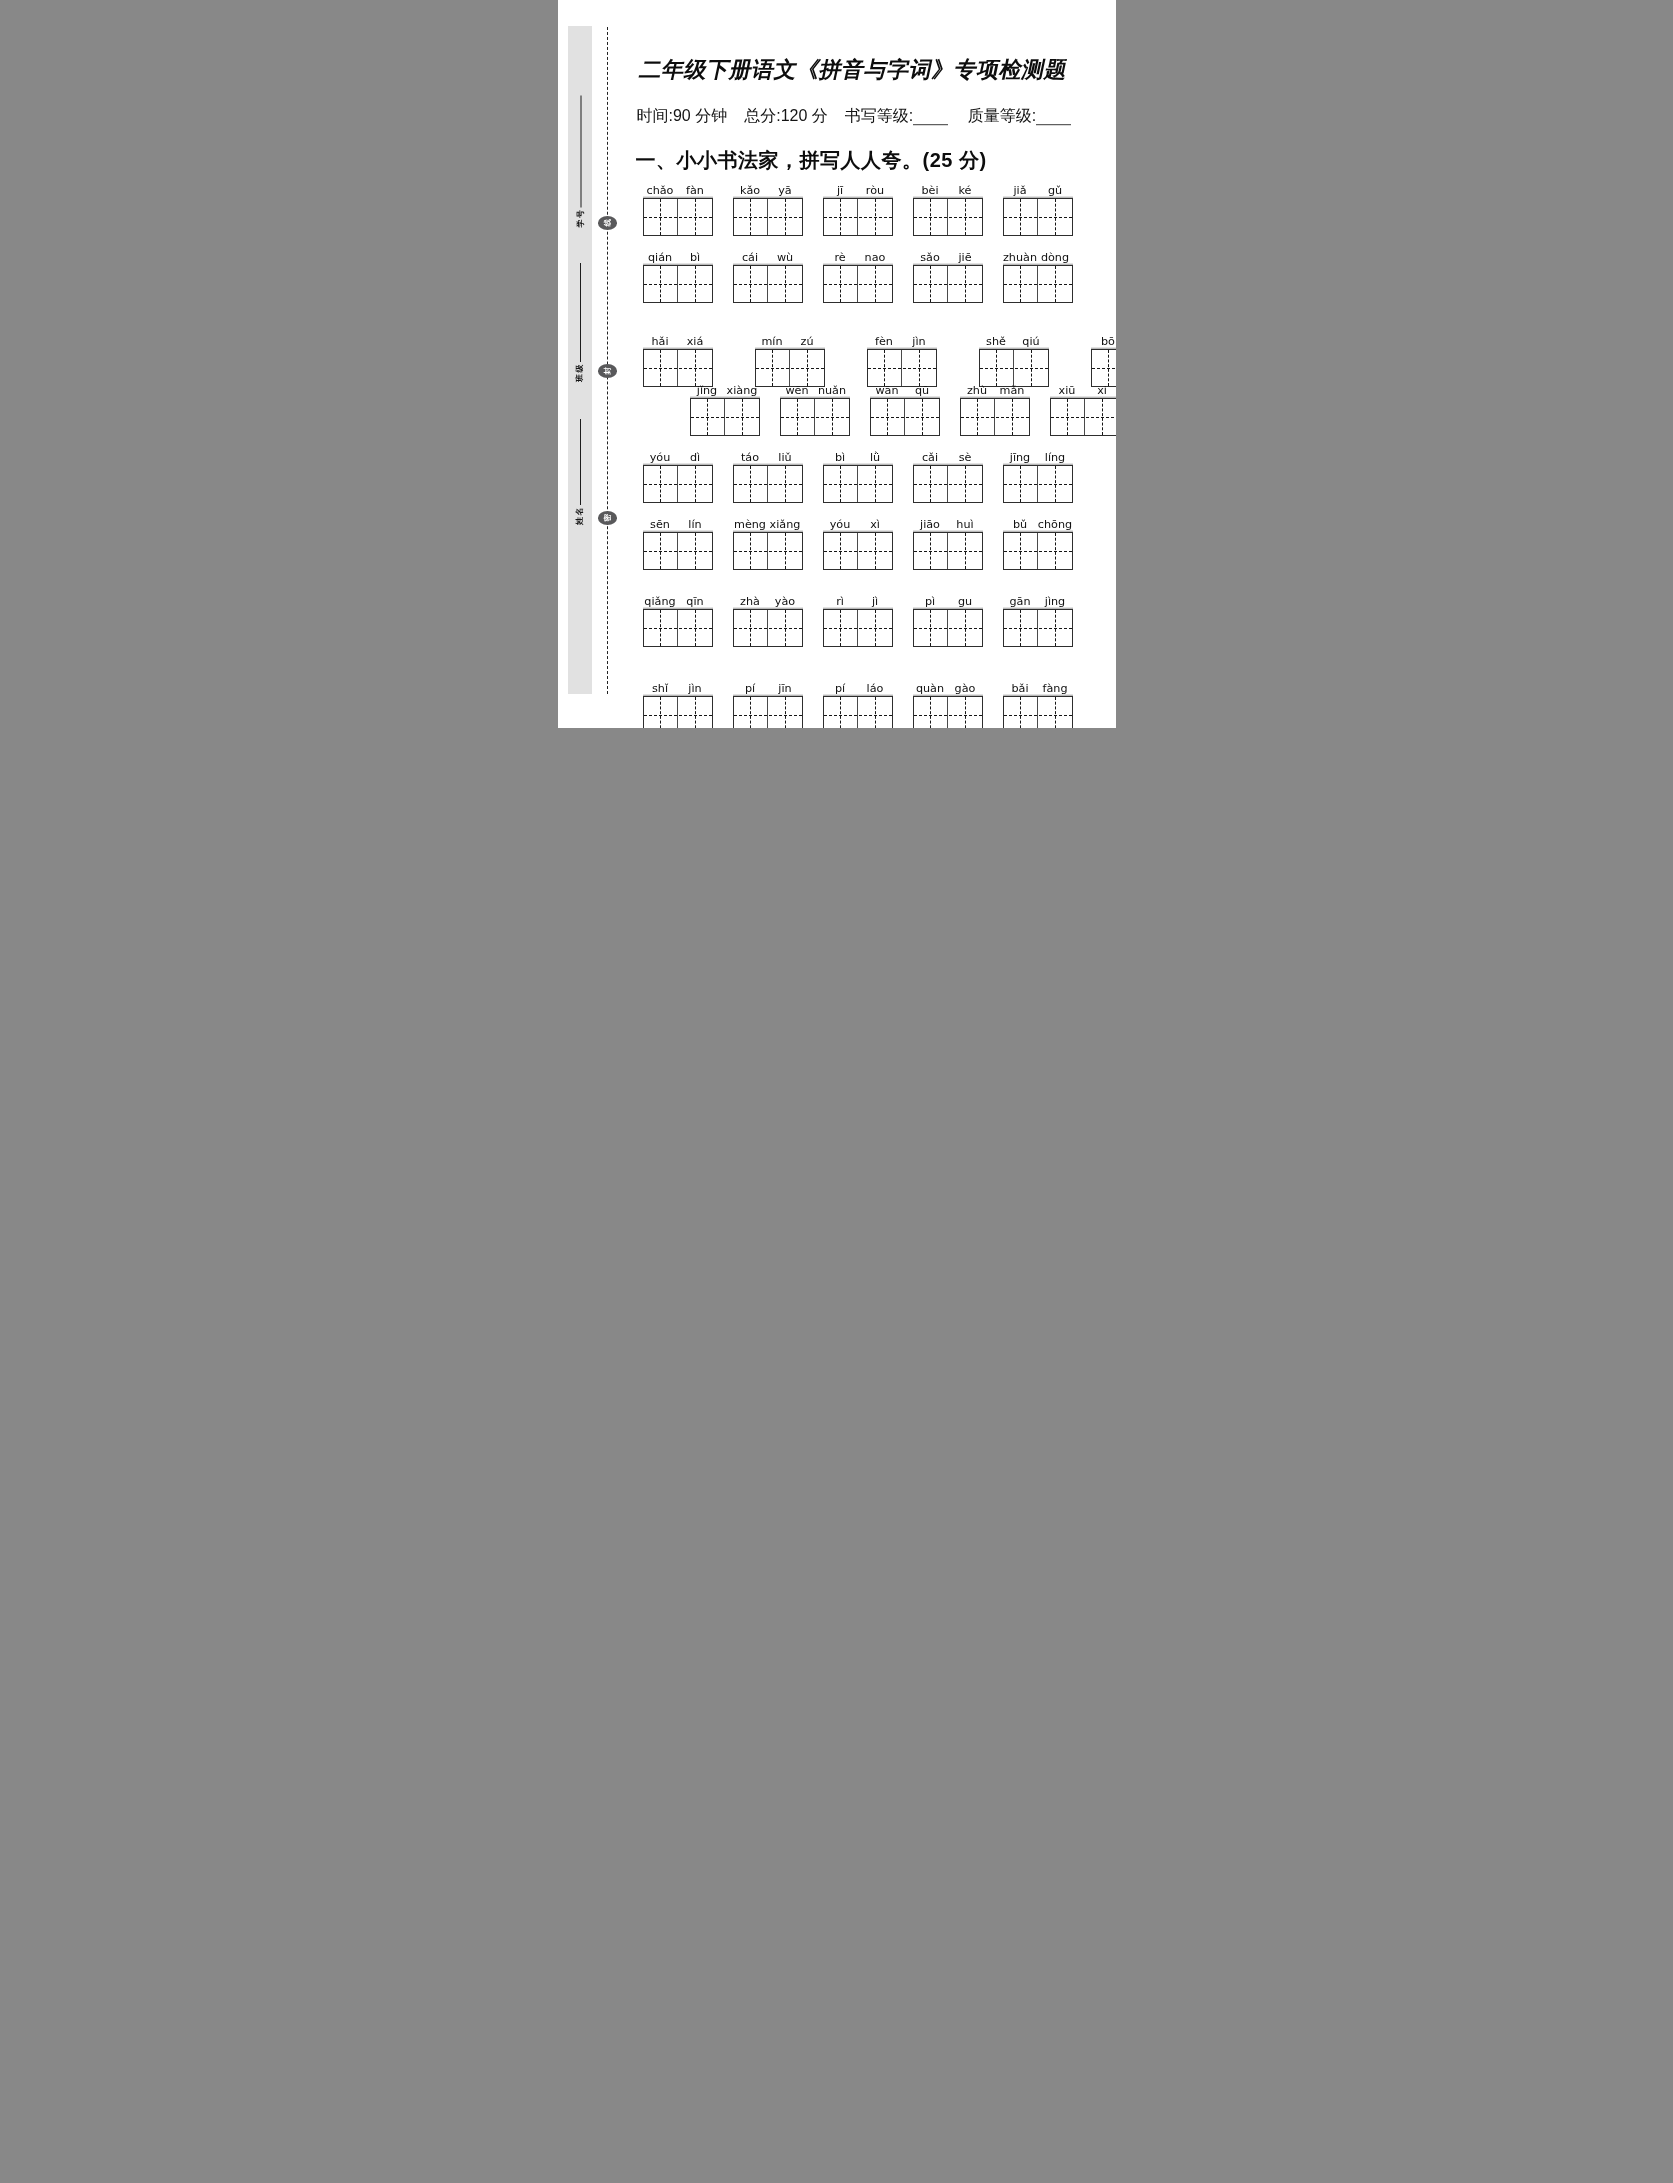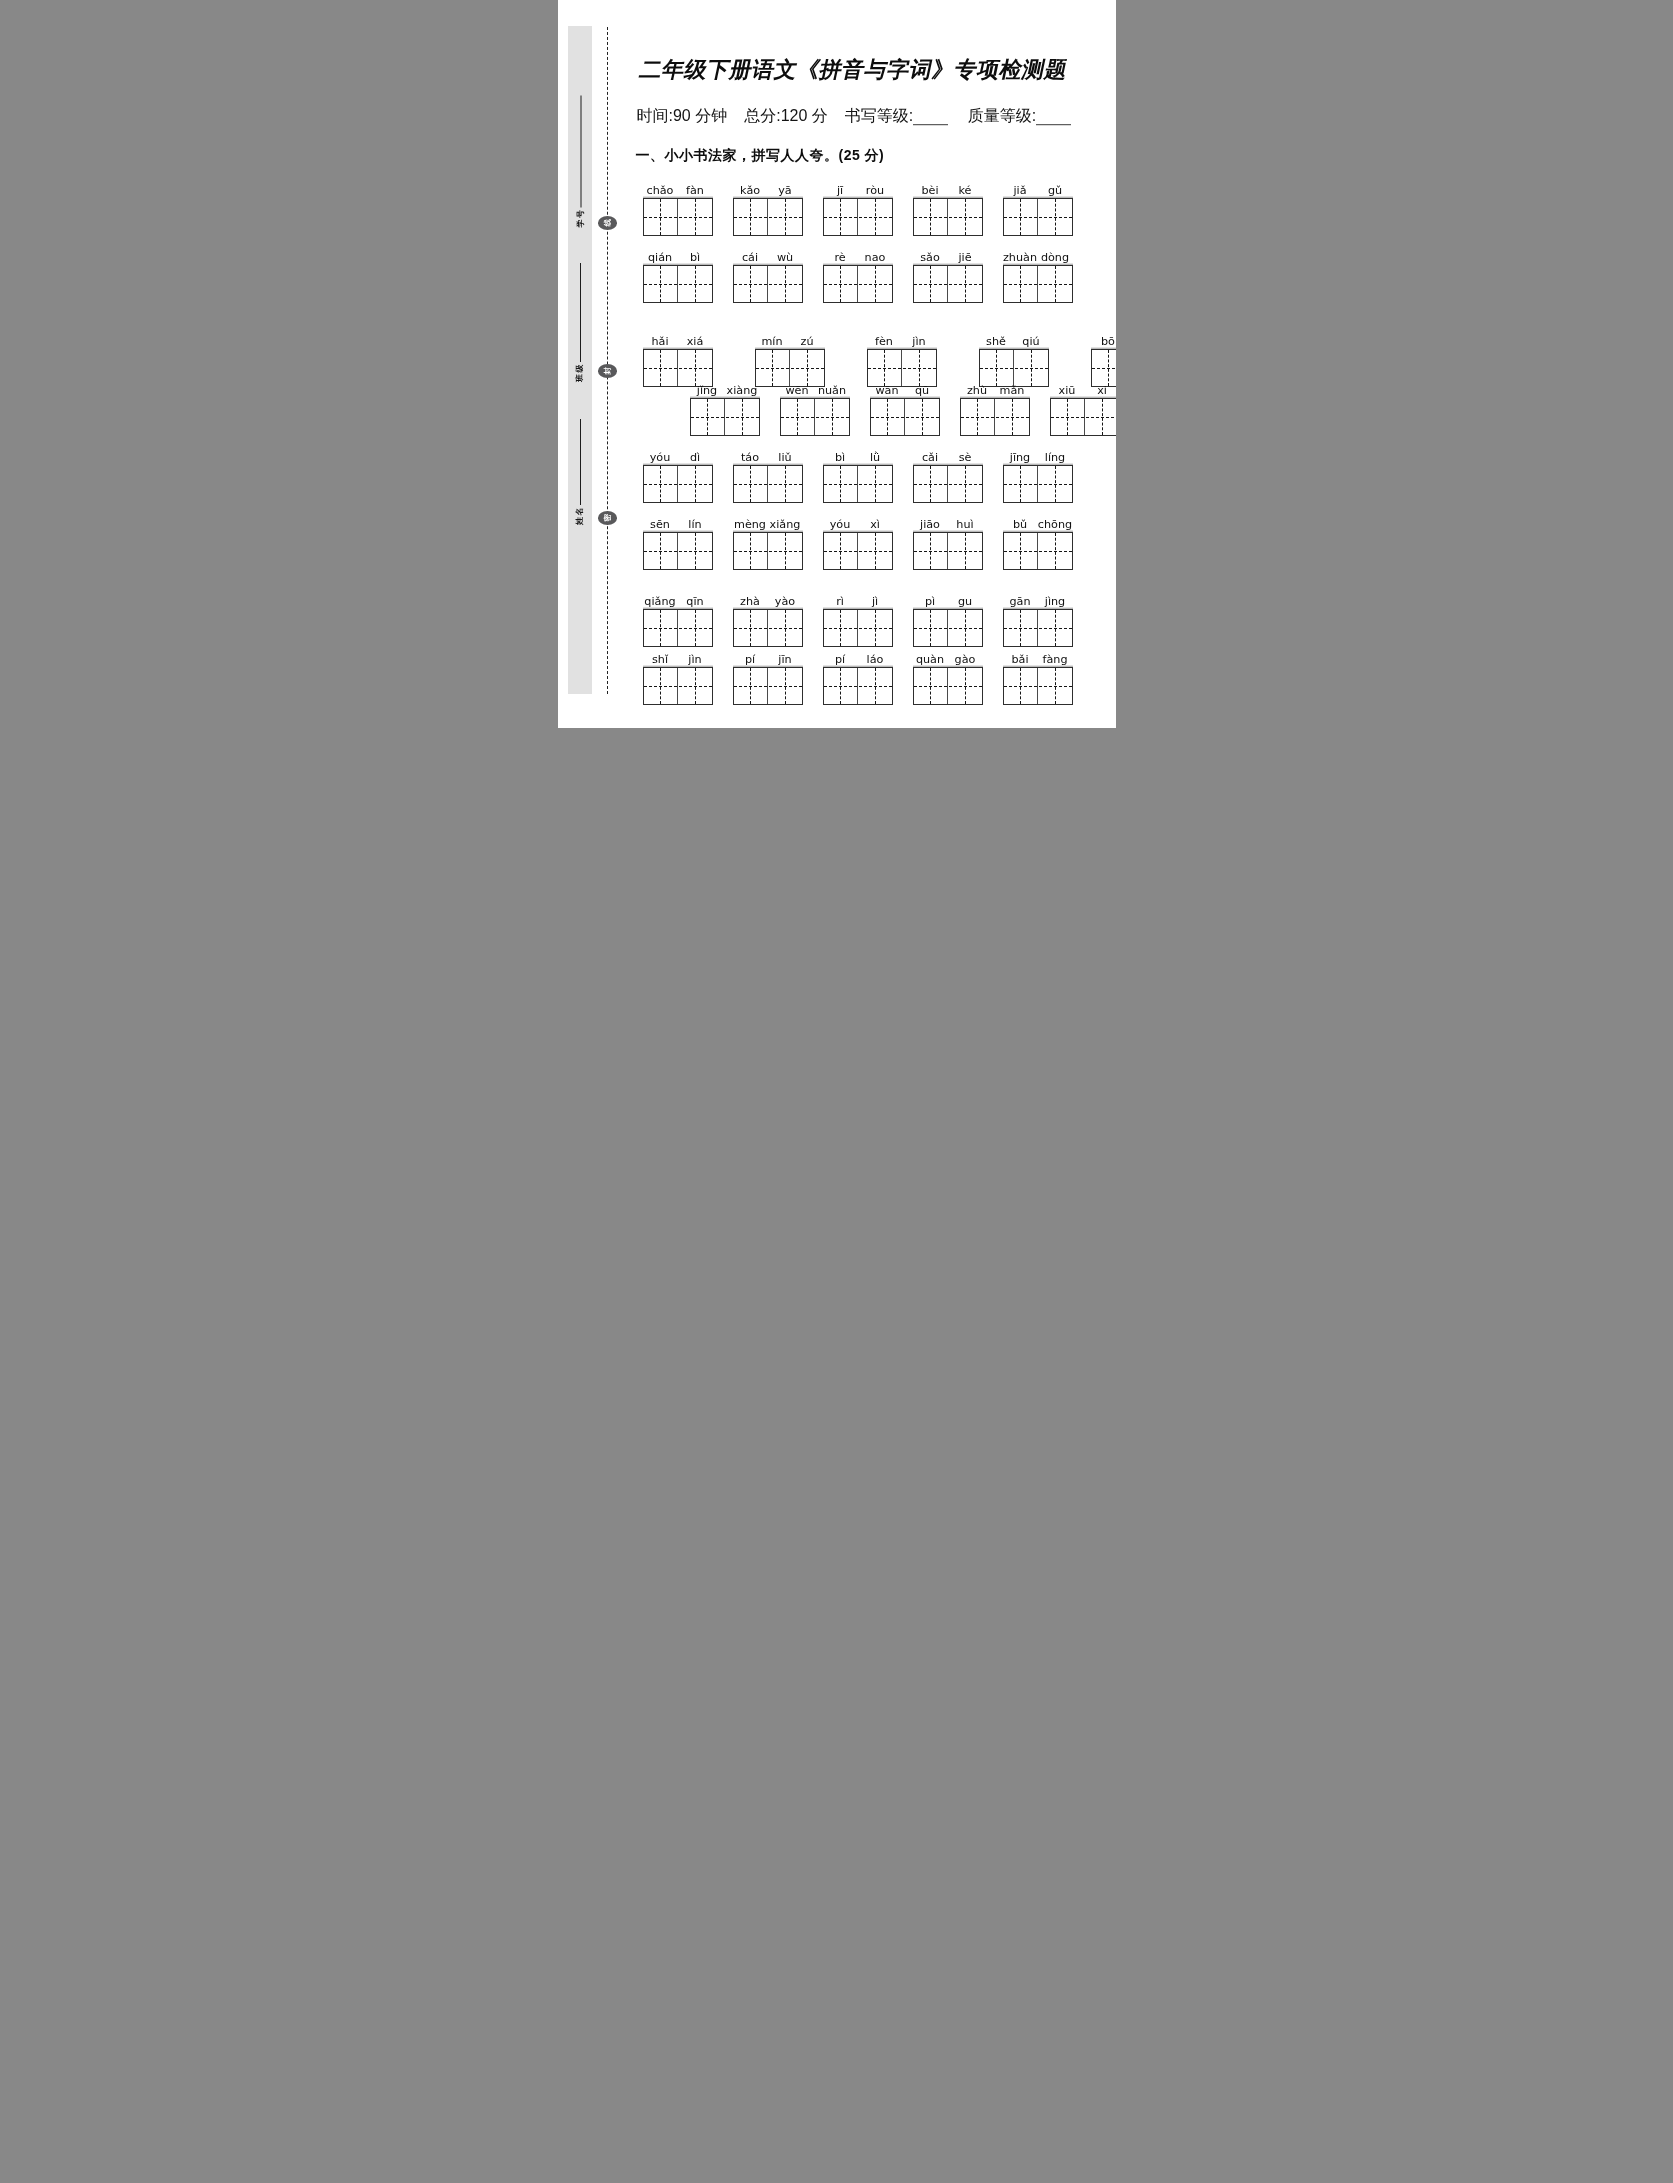--- a/index.html
+++ b/index.html
@@ -57,21 +57,21 @@
   }
   .info-item{margin-right:17px;}
   .info-item.last{margin-left:19.6px;margin-right:0;}
   .grade-blank{
     display:inline-block;width:35px;height:1em;
     border-bottom:1.4px solid #3a3a3a;
     transform:translateY(4.2px);
   }
   .section-heading{
     position:absolute;left:78px;top:147px;margin:0;
-    font-size:14px;font-weight:bold;letter-spacing:0.5px;
+    font-size:20px;font-weight:bold;letter-spacing:0.5px;
     white-space:nowrap;color:#0d0d0d;
   }
   
   .rows-area{position:absolute;left:85px;top:0;width:439px;height:668px;}
   .ex-row{position:absolute;left:0;width:439px;display:flex;gap:20px;}
   .unit{width:70px;flex:0 0 70px;display:flex;flex-direction:column;}
   .pinyin{
     height:17.3px;display:flex;align-items:flex-end;
     font-family:"DejaVu Sans",sans-serif;font-size:11.2px;color:#101010;
     padding-bottom:0.9px;box-sizing:border-box;
@@ -665,21 +665,21 @@
             <div class="cell">
               <i class="vdash"></i>
             </div>
             <div class="cell">
               <i class="vdash"></i>
             </div>
             <i class="hdash"></i>
           </div>
         </div>
       </div>
-      <div class="ex-row" style="top: 650px;">
+      <div class="ex-row" style="top: 679px;">
         <div class="unit">
           <div class="pinyin">
             <span>shǐ</span>
             <span>jìn</span>
           </div>
           <div class="grid">
             <div class="cell">
               <i class="vdash"></i>
             </div>
             <div class="cell">

